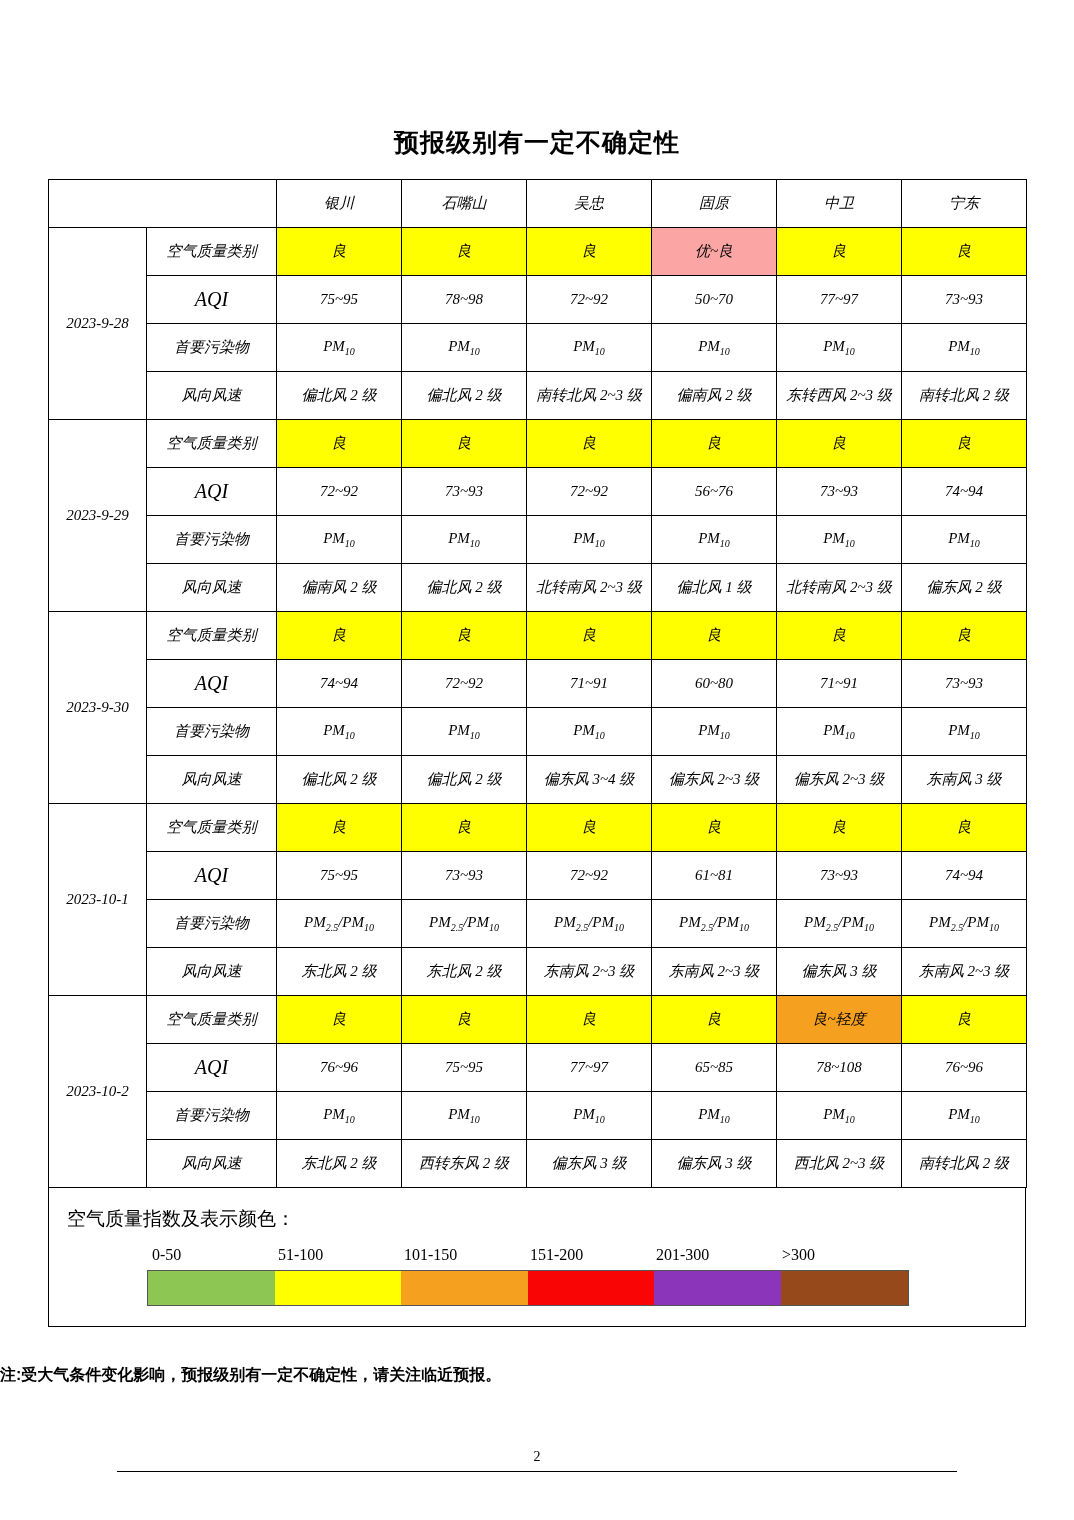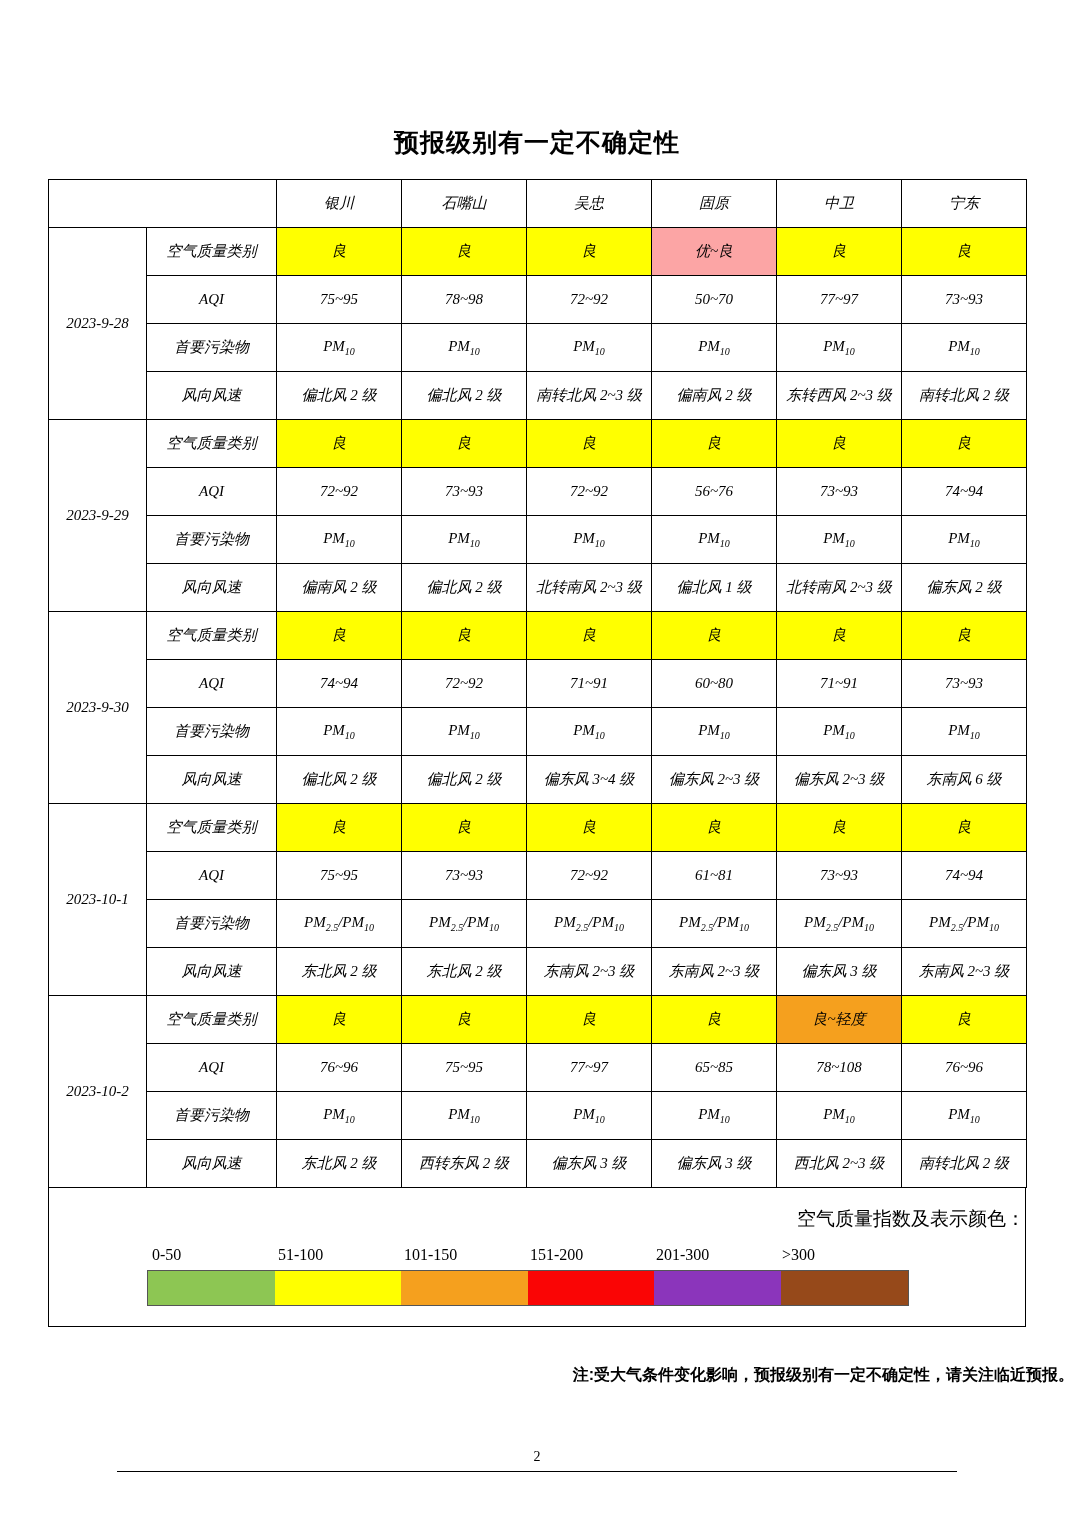--- a/index.html
+++ b/index.html
@@ -62,21 +62,21 @@
   .date-cell {
     font-size: 14px;
     font-family: "Liberation Serif", serif;
   }
   .item-cell {
     font-family: "Liberation Sans", sans-serif;
     font-size: 15px;
   }
   .item-cell.ascii {
     font-family: "Liberation Serif", serif;
-    font-size: 15px;
+    font-size: 20px;
   }
   .cat-cell {
     font-family: "Liberation Sans", sans-serif;
     font-size: 18px;
   }
   .wind-cell {
     font-family: "Liberation Sans", sans-serif;
     font-size: 14px;
   }
   .aqi-cell {
@@ -98,21 +98,20 @@
     width: 978px;
     box-sizing: border-box;
     border: 1px solid #000;
     border-top: none;
     padding: 14px 0 20px 0;
   }
   .legend-title {
     font-family: Liberation Serif, serif;
     font-size: 19px;
     margin: 4px 0 0 18px;
-    text-align: right;
   }
   .legend-labels {
     display: flex;
     margin: 14px 0 0 98px;
     width: 760px;
   }
   .legend-labels span {
     width: 126px;
     font-size: 16px;
     font-family: "Liberation Serif", serif;
@@ -126,21 +125,21 @@
     width: 760px;
     height: 34px;
     border: 1px solid #555;
     box-sizing: content-box;
   }
   .legend-bar div {
     width: 126.6px;
     height: 34px;
   }
   .note {
-    text-align: right;
+    text-align: left;
     font-family: "Liberation Sans", sans-serif;
     font-size: 16px;
     font-weight: bold;
     margin-top: 38px;
   }
   .footer {
     position: absolute;
     left: 0;
     right: 0;
     bottom: 48px;
@@ -291,21 +290,21 @@
             <td class="pollutant-cell">PM<sub>10</sub></td>
             <td class="pollutant-cell">PM<sub>10</sub></td>
           </tr>
           <tr>
             <td class="item-cell">风向风速</td>
             <td class="wind-cell">偏北风 2 级</td>
             <td class="wind-cell">偏北风 2 级</td>
             <td class="wind-cell">偏东风 3~4 级</td>
             <td class="wind-cell">偏东风 2~3 级</td>
             <td class="wind-cell">偏东风 2~3 级</td>
-            <td class="wind-cell">东南风 6 级</td>
+            <td class="wind-cell">东南风 3 级</td>
           </tr>
           <tr class="rowgroup-top">
             <td class="date-cell" rowspan="4">2023-10-1</td>
             <td class="item-cell">空气质量类别</td>
             <td class="cat-cell" style="background: rgb(255, 255, 0);">良</td>
             <td class="cat-cell" style="background: rgb(255, 255, 0);">良</td>
             <td class="cat-cell" style="background: rgb(255, 255, 0);">良</td>
             <td class="cat-cell" style="background: rgb(255, 255, 0);">良</td>
             <td class="cat-cell" style="background: rgb(255, 255, 0);">良</td>
             <td class="cat-cell" style="background: rgb(255, 255, 0);">良</td>

